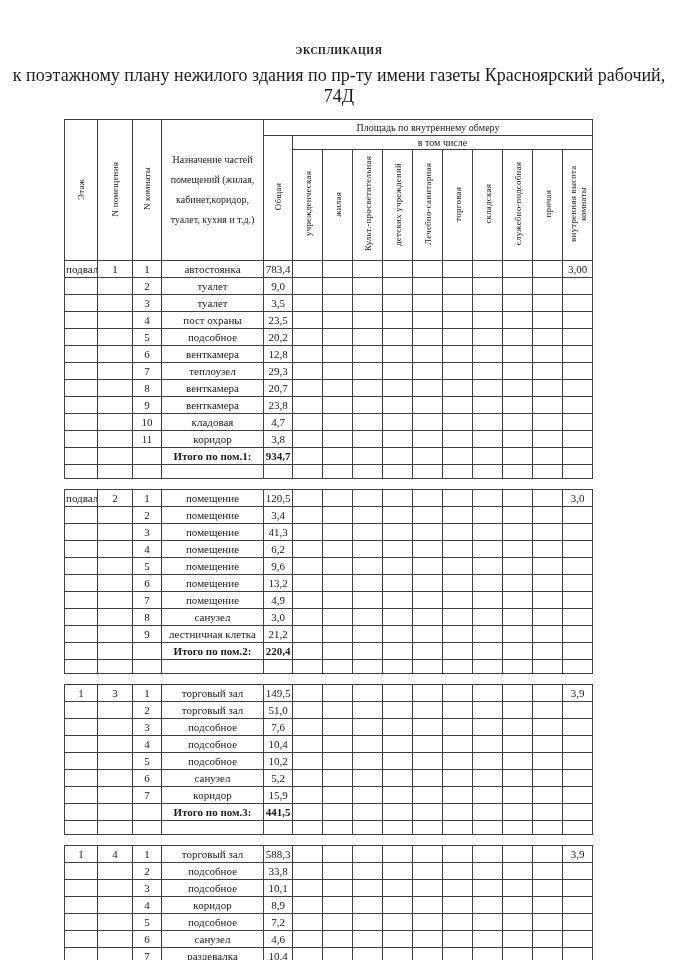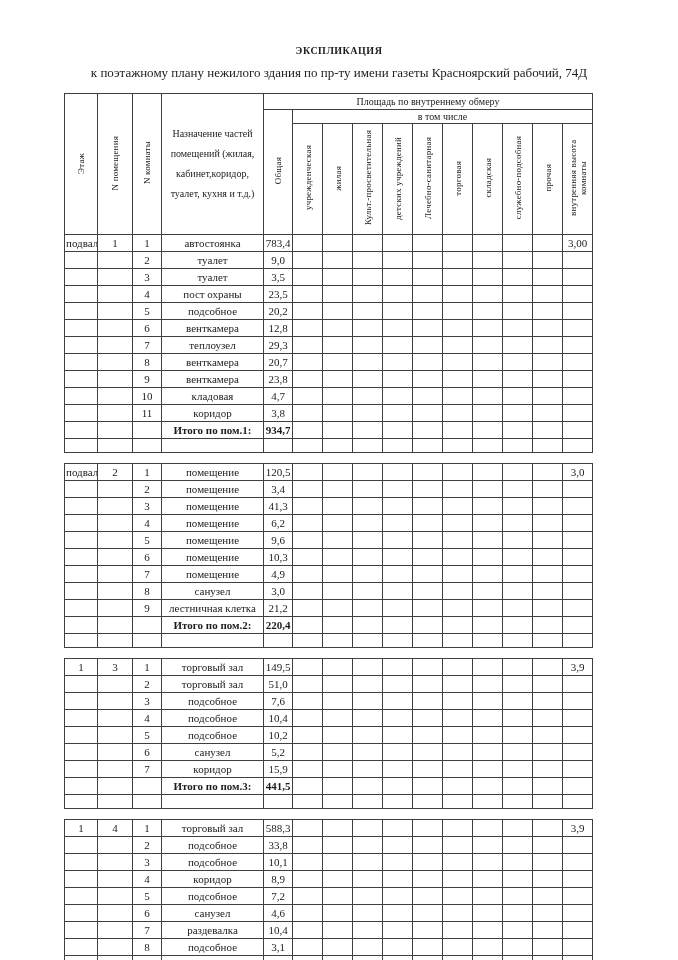--- a/index.html
+++ b/index.html
@@ -15,21 +15,21 @@
   .title {
     padding-top: 45px;
     text-align: center;
     font-weight: bold;
     font-size: 10px;
     letter-spacing: 0.5px;
   }
   .subtitle {
     margin-top: 9px;
     text-align: center;
-    font-size: 13px;
+    font-size: 18px;
   }
   table.expl {
     margin: 12px 0 0 64px;
     border-collapse: collapse;
     table-layout: fixed;
     width: 528px;
   }
   table.expl td {
     border: 1px solid #3f3f3f;
     text-align: center;
@@ -423,21 +423,21 @@
           <td class="cell-category"></td>
           <td class="cell-category"></td>
           <td class="cell-category"></td>
           <td class="cell-height"></td>
         </tr>
         <tr>
           <td class="cell-floor"></td>
           <td class="cell-premise"></td>
           <td class="cell-room">6</td>
           <td class="cell-purpose">помещение</td>
-          <td class="cell-total-area">10,3</td>
+          <td class="cell-total-area">13,2</td>
           <td class="cell-category"></td>
           <td class="cell-category"></td>
           <td class="cell-category"></td>
           <td class="cell-category"></td>
           <td class="cell-category"></td>
           <td class="cell-category"></td>
           <td class="cell-category"></td>
           <td class="cell-category"></td>
           <td class="cell-category"></td>
           <td class="cell-height"></td>

